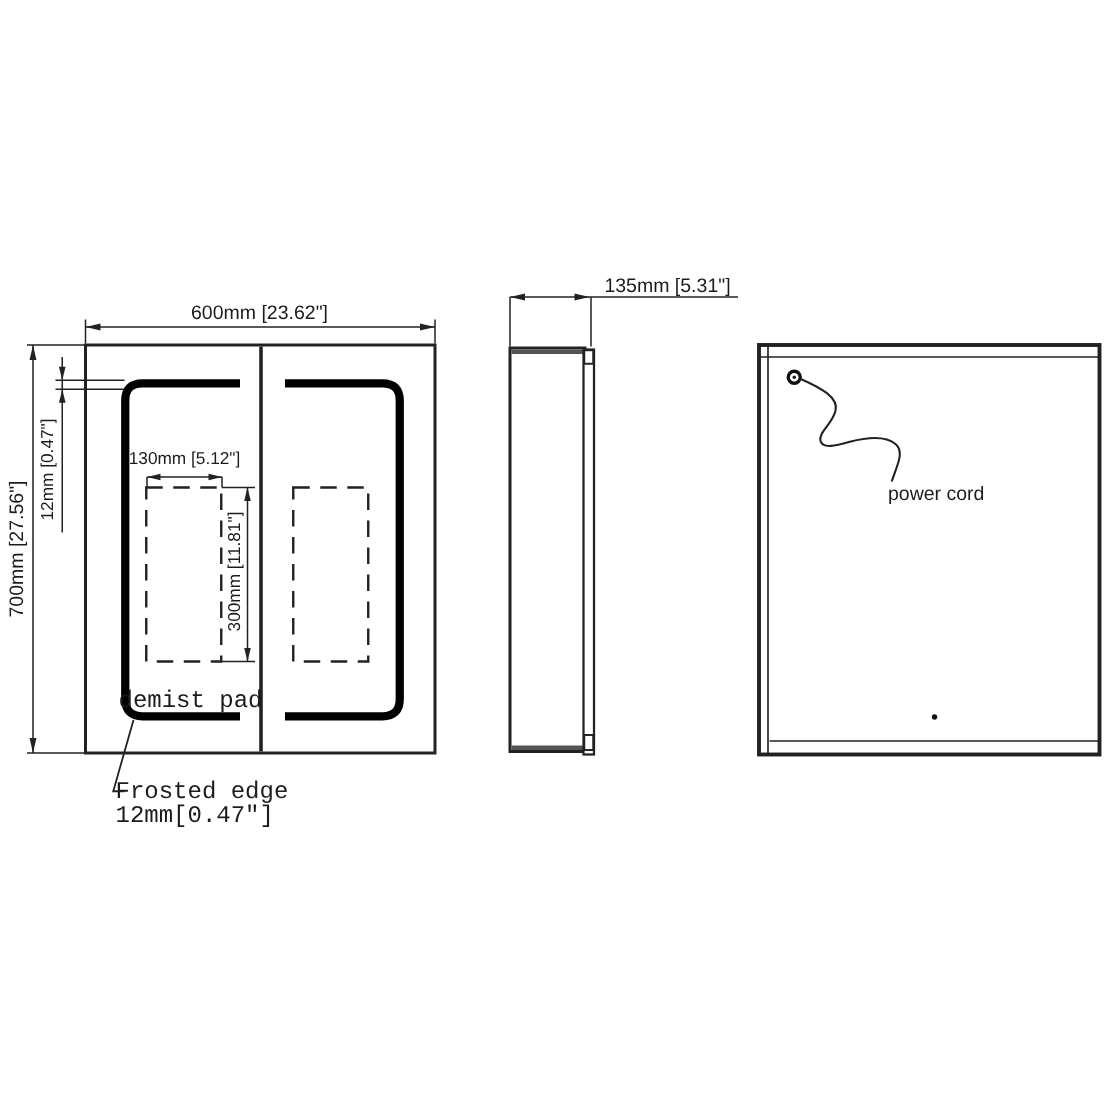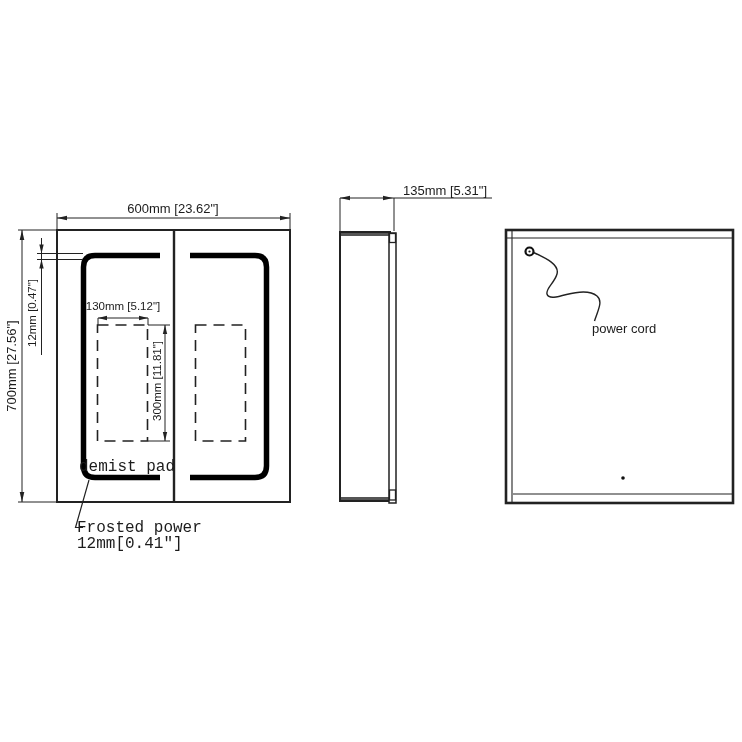--- a/index.html
+++ b/index.html
@@ -120,20 +120,20 @@
   <div class="label dim rot" style="left:11px;top:366px;">700mm [27.56"]</div>
 
   <div class="label dim-sm rot" style="left:32px;top:313px;">12mm [0.47"]</div>
 
   <div class="label dim-sm" style="left:123px;top:306px;">130mm [5.12"]</div>
 
   <div class="label dim-sm rot" style="left:157px;top:381px;">300mm [11.81"]</div>
 
   <div class="label mono" style="left:127px;top:467px;">demist pad</div>
 
-  <div class="label mono callout" style="left:77px;top:521px;">Frosted power</div>
-  <div class="label mono callout" style="left:77px;top:537px;">12mm[0.41″]</div>
+  <div class="label mono callout" style="left:77px;top:521px;">Frosted edge</div>
+  <div class="label mono callout" style="left:77px;top:537px;">12mm[0.47″]</div>
 
   <div class="label dim" style="left:445px;top:190px;">135mm [5.31"]</div>
 
   <div class="label dim callout" style="left:592px;top:321px;">power cord</div>
 
 </div>
 
 </body></html>

